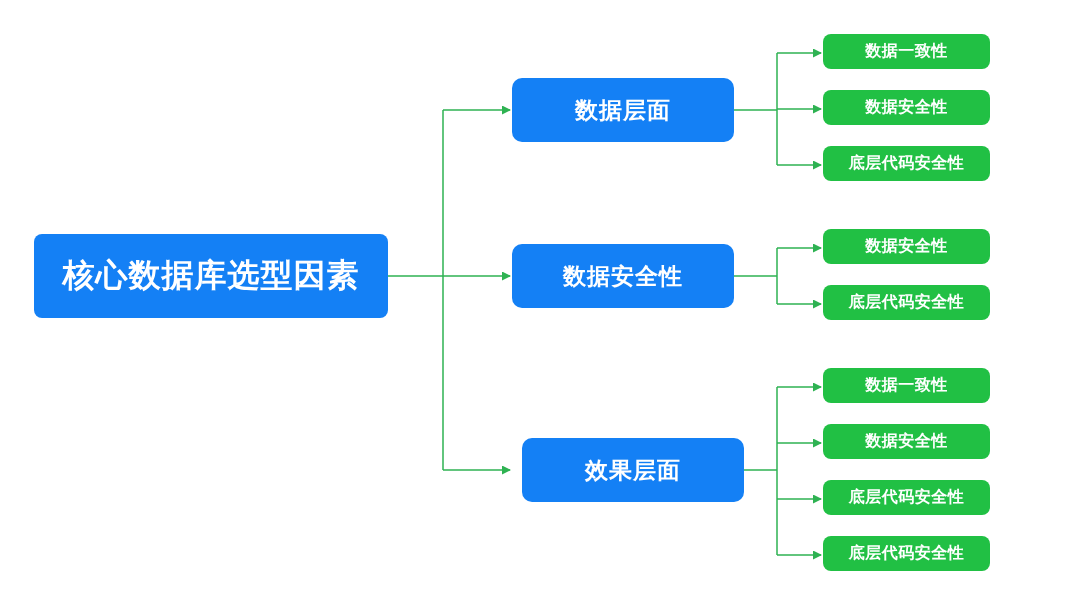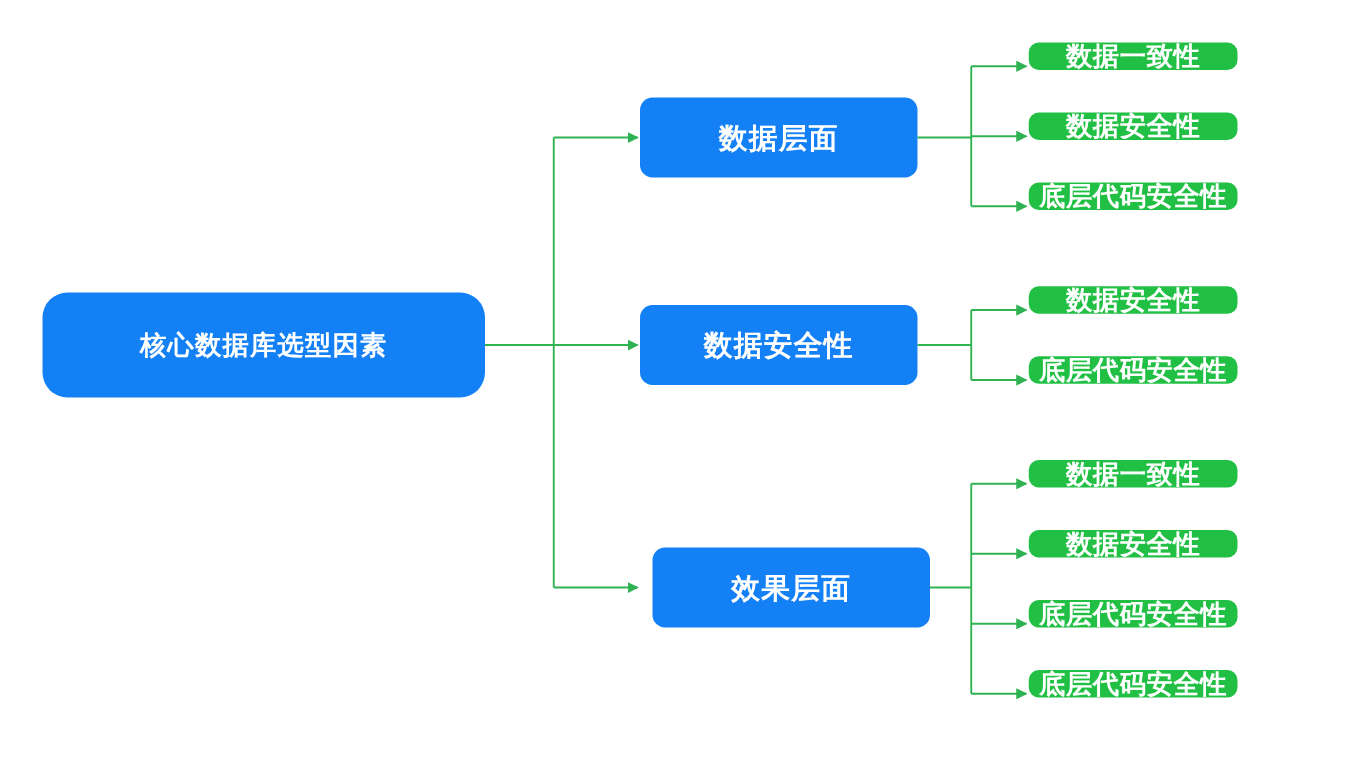--- a/index.html
+++ b/index.html
@@ -34,41 +34,41 @@
     text-align: center;
     box-sizing: border-box;
     white-space: nowrap;
   }
   .root {
     left: 34px;
     top: 234px;
     width: 354px;
     height: 84px;
     background: var(--root-fill, #1480f5);
-    font-size: 21px;
-    border-radius: 20px;
+    font-size: 32px;
+    border-radius: 8px;
     text-align: right;
   }
   .branch {
     left: 512px;
     width: 222px;
     height: 64px;
     background: var(--branch-fill, #1480f5);
     font-size: 23px;
     border-radius: 10px;
   }
   .branch.b0 { top: 78px; }
   .branch.b1 { top: 244px; }
   .branch.b2 { top: 438px; margin-left: 10px; }
   .leaf {
     left: 823px;
     width: 167px;
-    height: 22px;
+    height: 35px;
     background: var(--leaf-fill, #21c044);
-    font-size: 21px;
+    font-size: 16px;
     border-radius: 8px;
     letter-spacing: 0.5px;
   }
   .leaf.a0 { top: 34px; }
   .leaf.a1 { top: 90px; }
   .leaf.a2 { top: 146px; }
   .leaf.b0 { top: 229px; }
   .leaf.b1 { top: 285px; }
   .leaf.c0 { top: 368px; }
   .leaf.c1 { top: 424px; }

